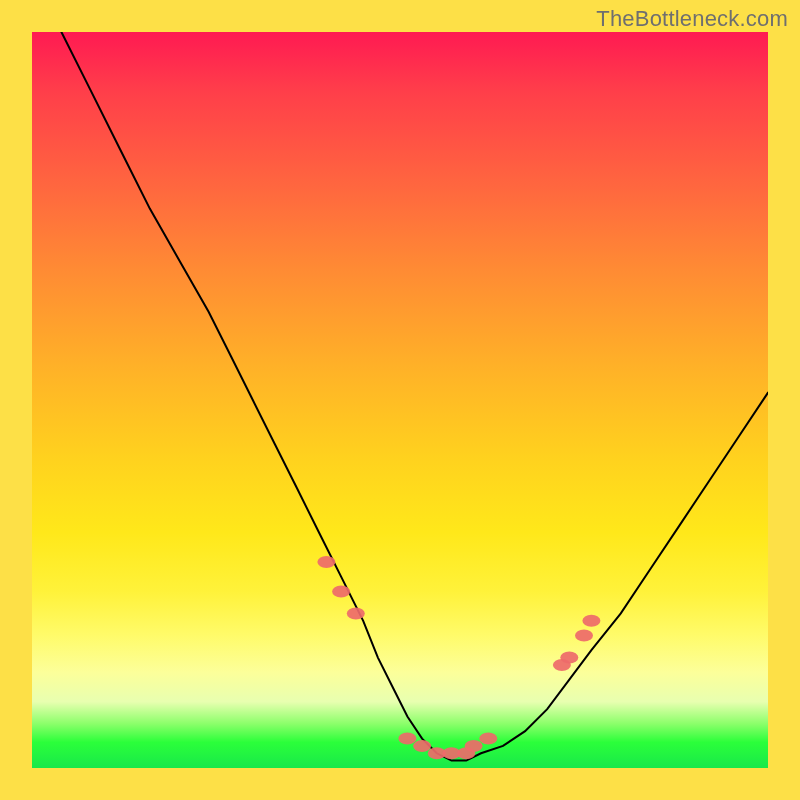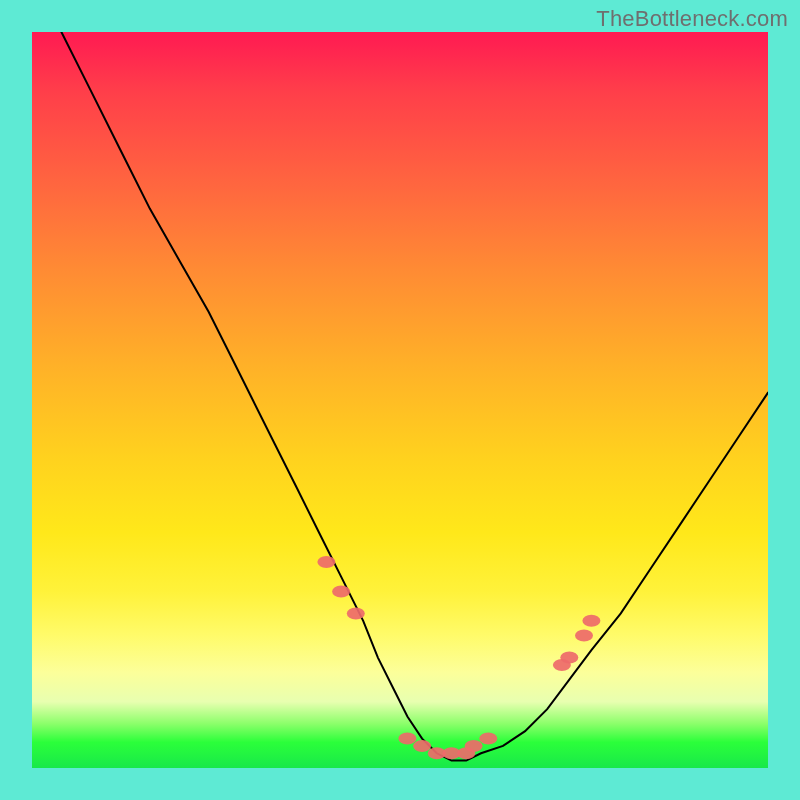--- a/index.html
+++ b/index.html
@@ -11,21 +11,21 @@
     overflow: hidden;
     position: relative;
     font-family: Arial, Helvetica, sans-serif;
   }
   .frame {
     position: absolute;
     top: 0;
     left: 0;
     width: 800px;
     height: 800px;
-    background: #5eead4;
+    background: #fde047;
   }
   .plot-area {
     position: absolute;
     top: 32px;
     left: 32px;
     width: 736px;
     height: 736px;
     overflow: hidden;
   }
   .gradient-bg {

